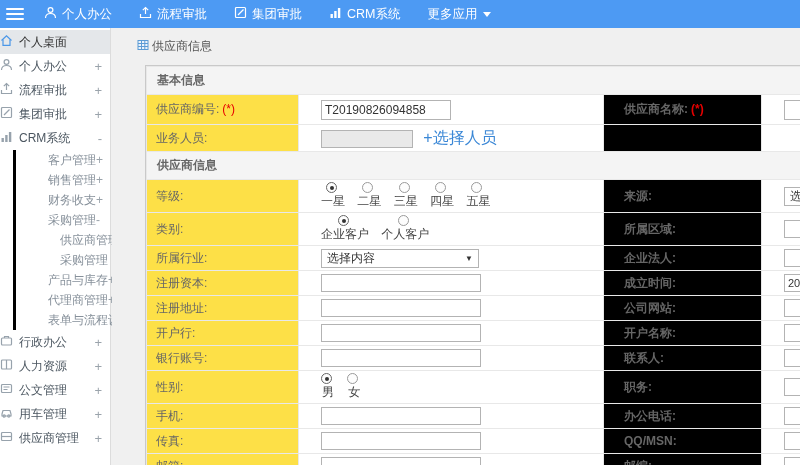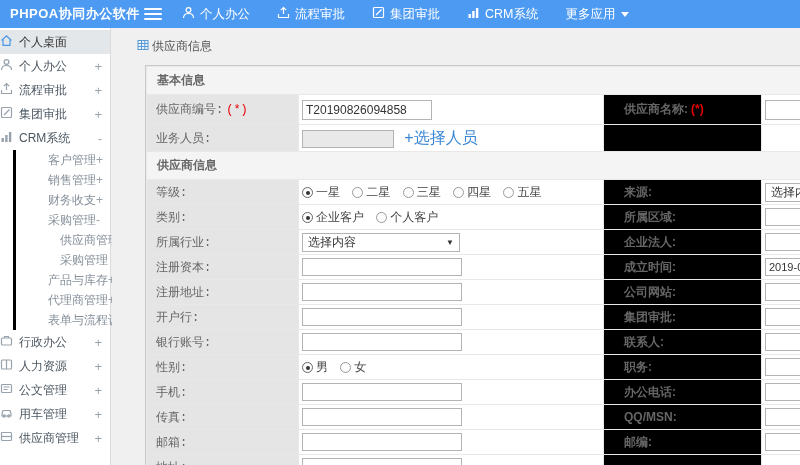--- a/index.html
+++ b/index.html
@@ -52,52 +52,51 @@
   .tab-active svg { margin-right:4px; }
 
   
   .panel { position:absolute; left:33px; top:37px; width:915px; background:#fff;
     border:1px solid #c9c9c9; }
   table.form { width:100%; border-collapse:collapse; table-layout:fixed; }
   table.form td { border:1px solid #e8e8e8; font-size:12px; color:#666;
     vertical-align:middle; }
   td.sec { background:#f4f4f4; color:#333; font-weight:bold; padding:5px 10px;
     font-size:12px; }
-  td.lab { background:#e5e5e5; padding:2px 6px 2px 9px; white-space:nowrap;font-family:Liberation Mono, monospace; }
+  td.lab { background:#fde047; padding:2px 6px 2px 9px; white-space:nowrap; }
   td.lab2 { background:#000000; padding:2px 6px 2px 20px; white-space:nowrap;font-weight:bold; }
-  td.fld { background:#fff; padding:2px 6px 2px 3px; white-space:nowrap; }
+  td.fld { background:#fff; padding:2px 6px 2px 22px; white-space:nowrap; }
   tr.r { height:25px; }
   tr.rb { height:30px; }
   tr.rb2 { height:27px; }
   .req { color:#e60000; margin-left:3px; }
   input.txt { height:18px; border:1px solid #b3b3b3; background:#fff; width:160px;
     font-size:11px; padding:0 3px; font-family:inherit; color:#333; }
   input.txt-basic { height:20px; width:130px; font-size:12px; }
   input.txt-gray { background:#e9e9e9; width:92px; }
   input.txt-right { width:150px; }
   .sel { display:inline-flex; align-items:center; justify-content:space-between;
     height:19px; border:1px solid #b3b3b3; background:#fff; width:158px;
     font-size:12px; color:#333; padding:0 5px; cursor:pointer; }
   .sel .arr { font-size:8px; color:#333; margin-left:4px; }
   .sel-right { width:150px; }
   .link { color:#3a87d6; cursor:pointer; margin-left:7px; font-size:16px; }
   .opt { display:inline-flex; align-items:center; margin-right:9px; color:#444;
-    cursor:pointer; }
+    cursor:pointer;flex-direction:column; }
   .radio { display:inline-block; width:11px; height:11px; border:1px solid #9a9a9a;
     border-radius:50%; background:#fdfdfd; margin-right:3px; position:relative;
     flex:0 0 auto; }
   .radio.checked { border-color:#666; }
   .radio.checked::after { content:""; position:absolute; left:3px; top:3px;
     width:4px; height:4px; border-radius:50%; background:#333; }
 </style>
 </head>
 <body>
 
 <div class="topbar">
-  <div class="logo">PHPOA协同办公软件</div>
   <div class="burger">
       <i></i>
       <i></i>
       <i></i>
     </div>
   <div class="nav">
     <div class="nav-item">
       <span><svg width="13" height="13" viewBox="0 0 13 13" fill="none" stroke="#fff" stroke-width="1.2">
             <circle cx="6.5" cy="4" r="2.4"></circle>
             <path d="M1.5 12 C1.5 8.8 4 7.5 6.5 7.5 C9 7.5 11.5 8.8 11.5 12"></path>
@@ -381,21 +380,21 @@
       <tr class="r">
         <td class="lab">注册地址:</td>
         <td class="fld"><input class="txt" style=""></td>
         <td class="lab2">公司网站:</td>
         <td class="fld"><input class="txt txt-right" style=""></td>
       </tr>
 
       <tr class="r">
         <td class="lab">开户行:</td>
         <td class="fld"><input class="txt" style=""></td>
-        <td class="lab2">集团审批:</td>
+        <td class="lab2">开户名称:</td>
         <td class="fld"><input class="txt txt-right" style=""></td>
       </tr>
 
       <tr class="r">
         <td class="lab">银行账号:</td>
         <td class="fld"><input class="txt" style=""></td>
         <td class="lab2">联系人:</td>
         <td class="fld"><input class="txt txt-right" style=""></td>
       </tr>
 

